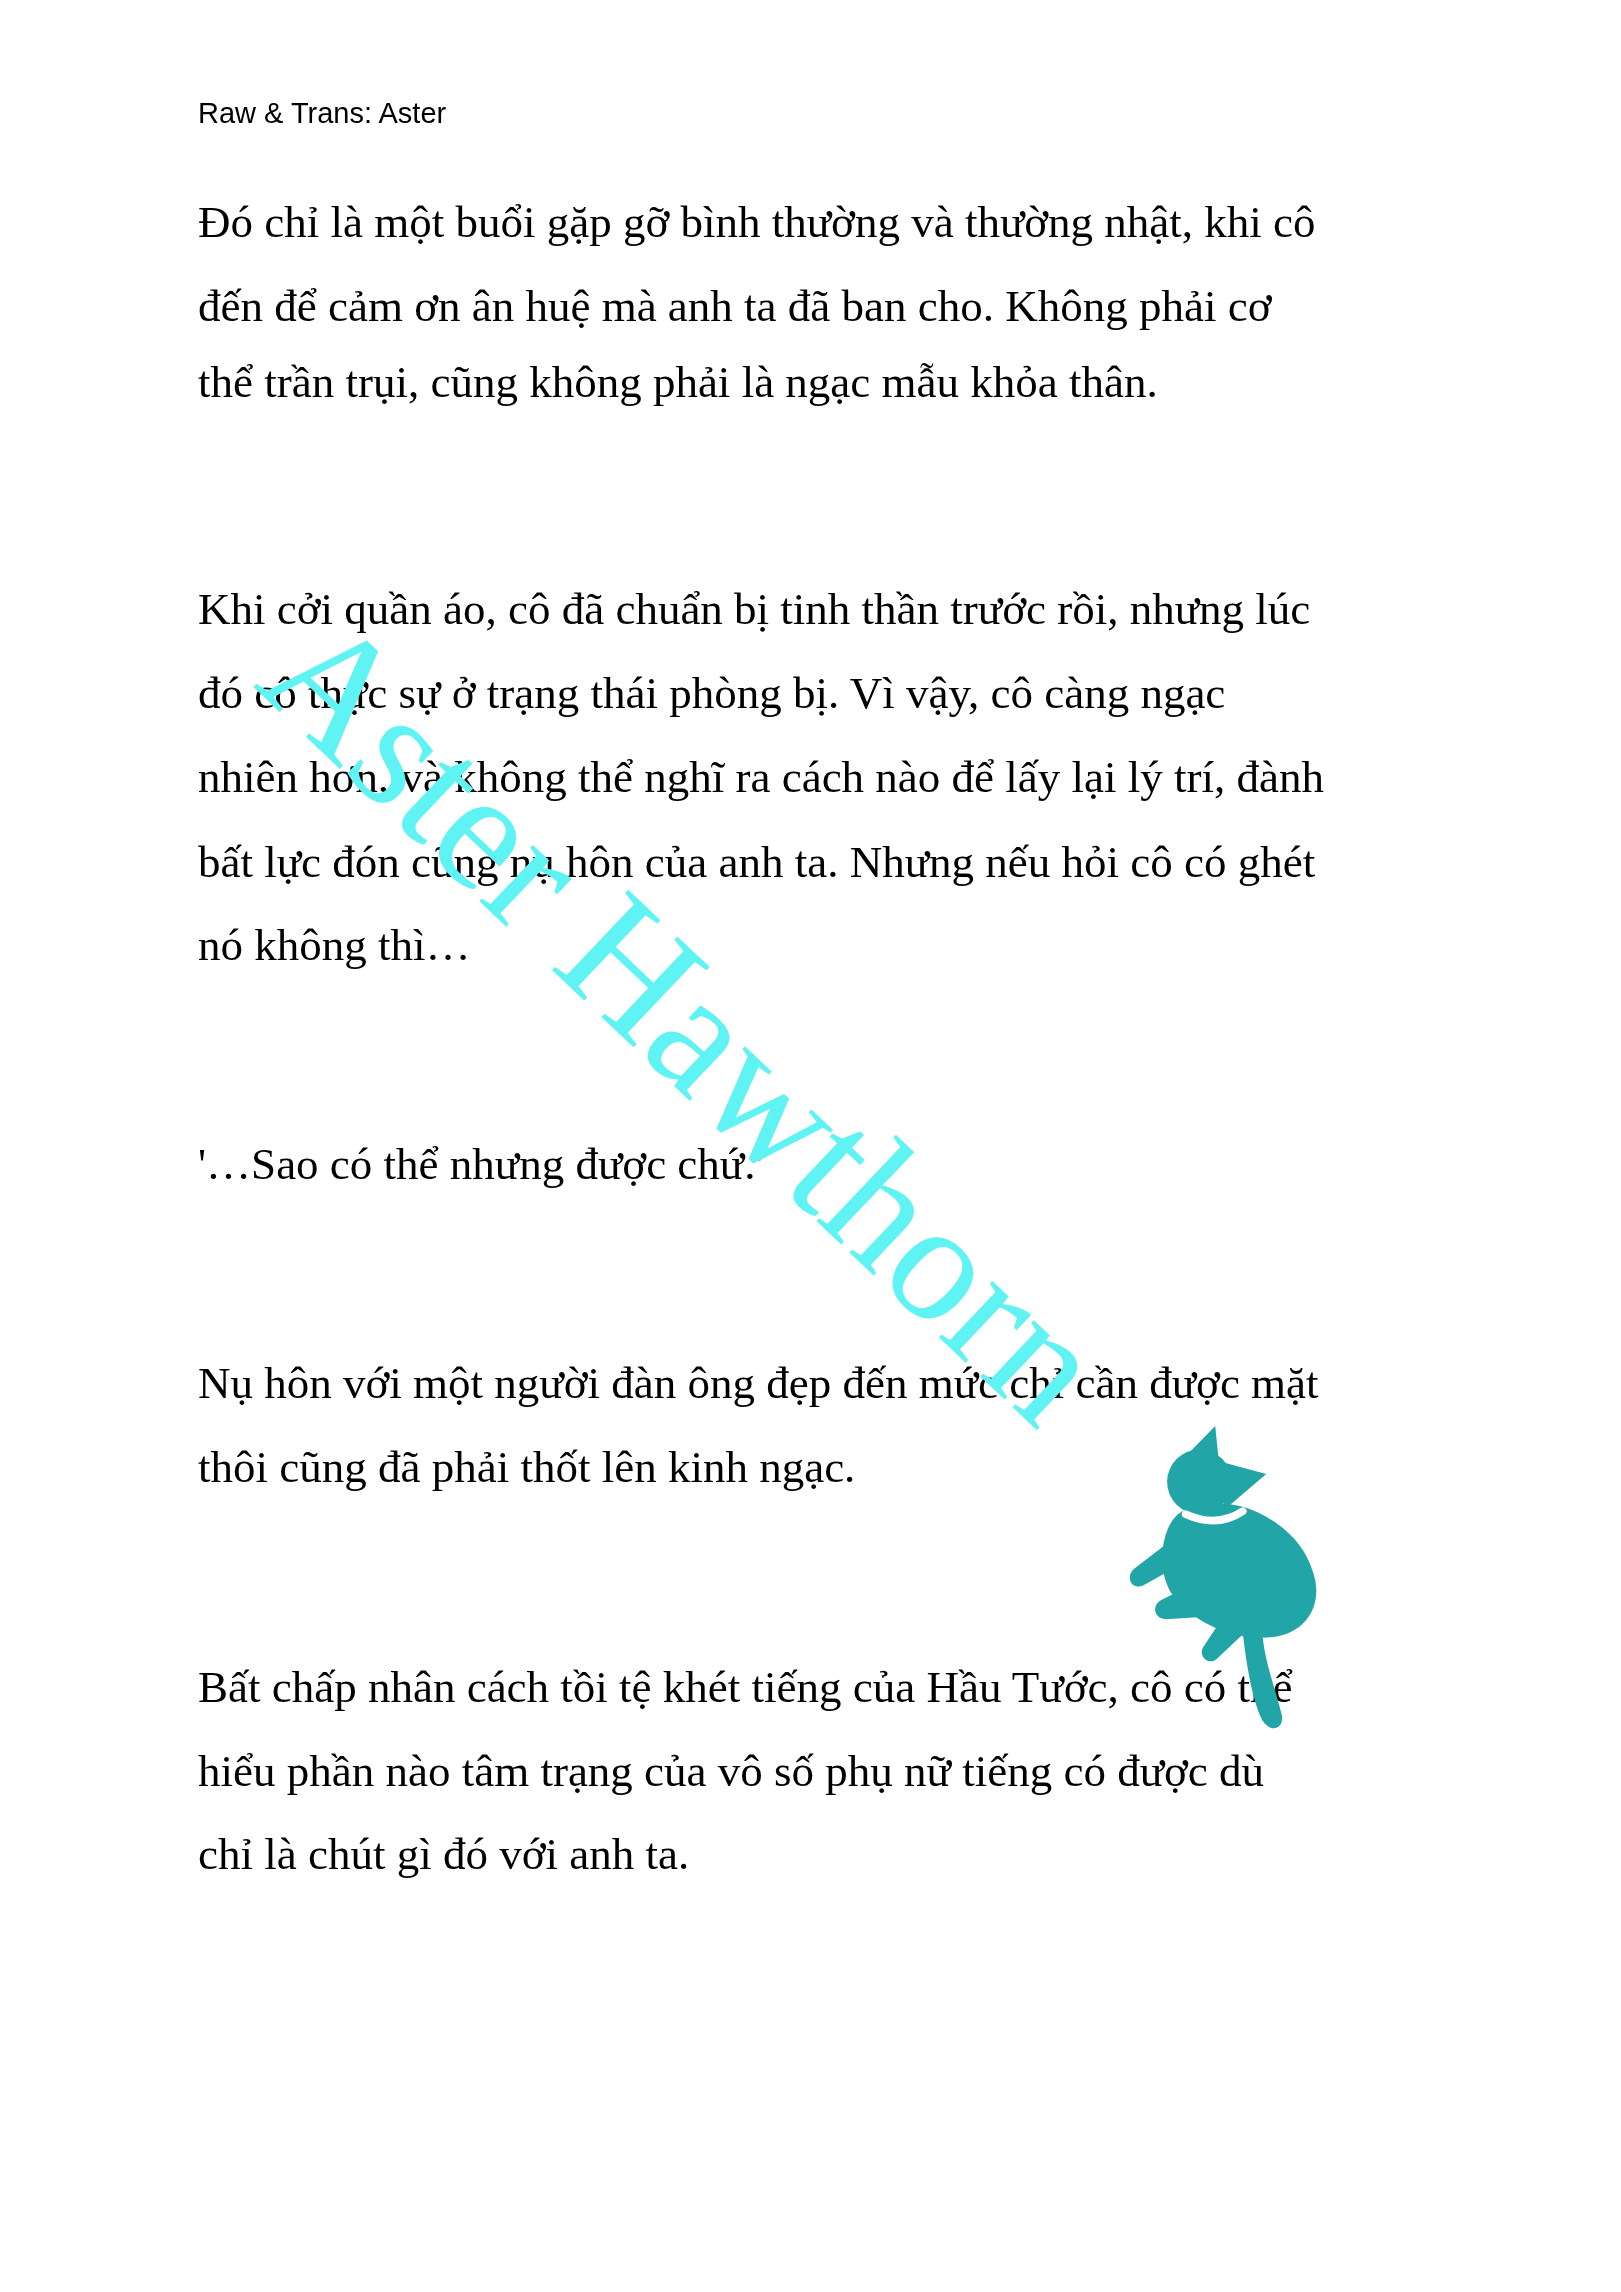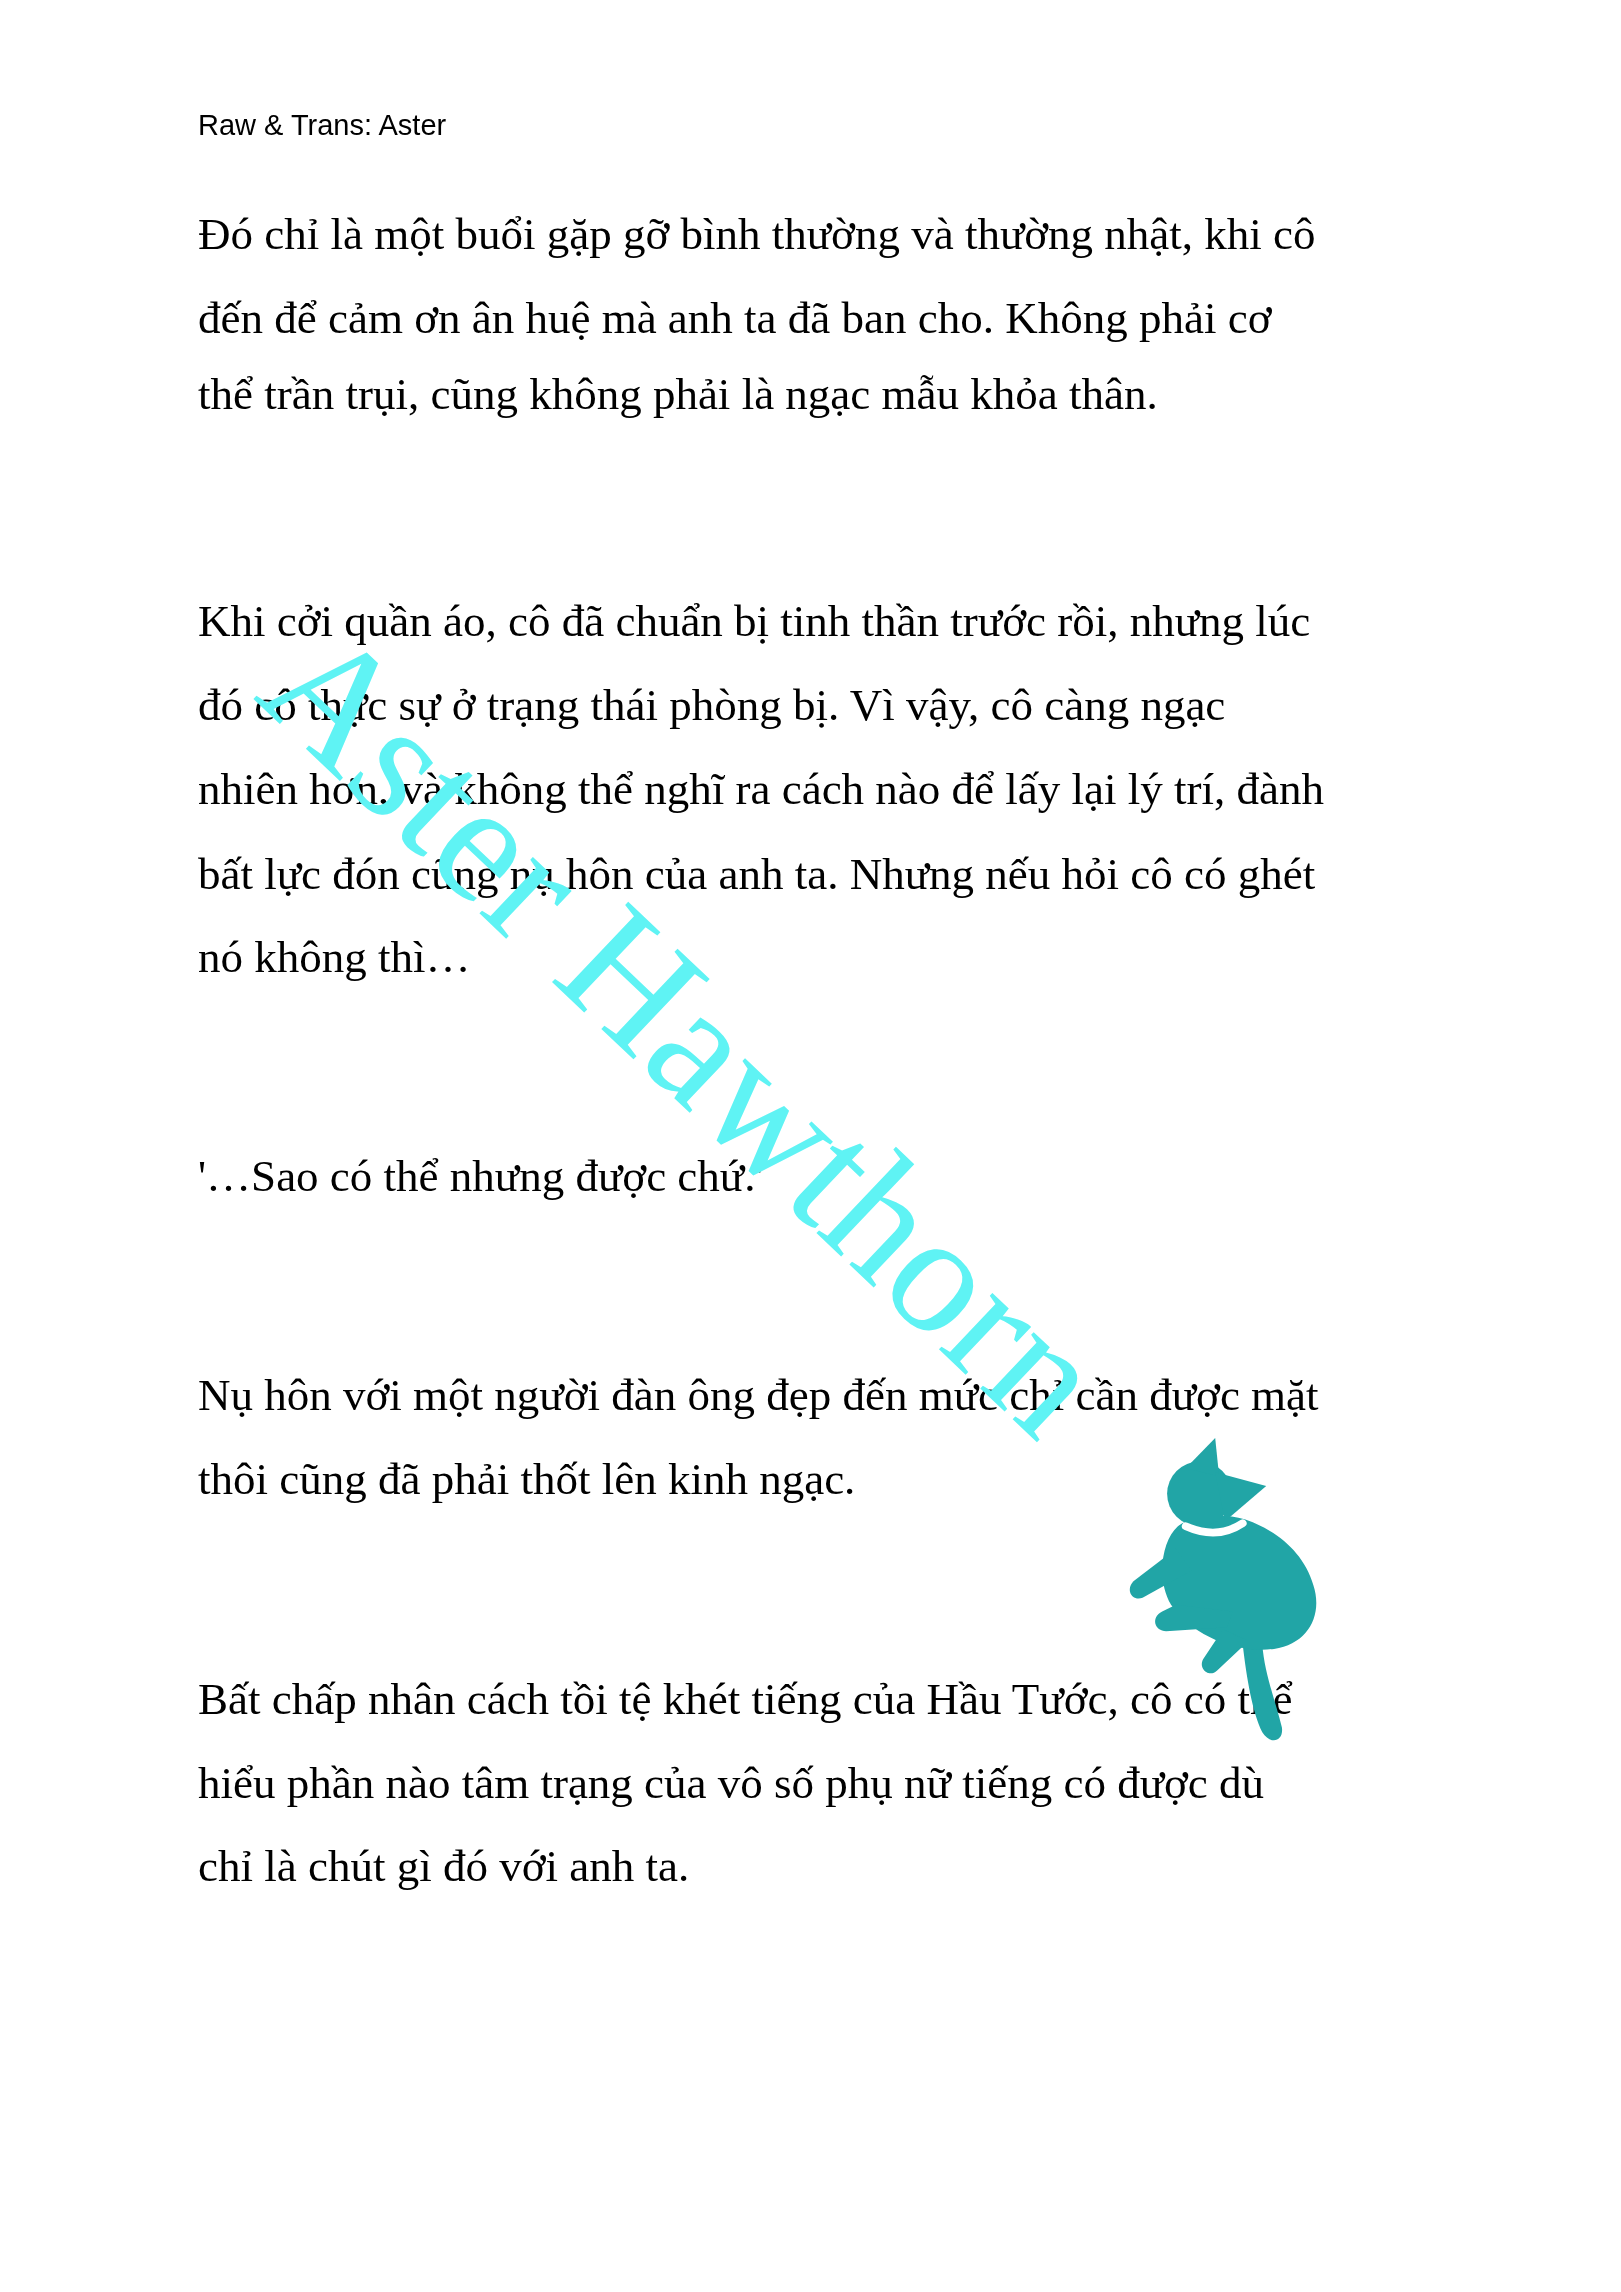--- a/index.html
+++ b/index.html
@@ -8,21 +8,21 @@
       background: #ffffff;
     }
     body {
       width: 1621px;
       height: 2293px;
       position: relative;
       overflow: hidden;
     }
     .page {
       position: absolute;
-      left: 0; top: 12px;
+      left: 0; top: 0;
       width: 1621px; height: 2223px;
       background: #ffffff;
     }
     .header {
       position: absolute;
       left: 198px;
       top: 96px;
       font-family: "Liberation Sans", sans-serif;
       font-size: 29px;
       line-height: 35px;

